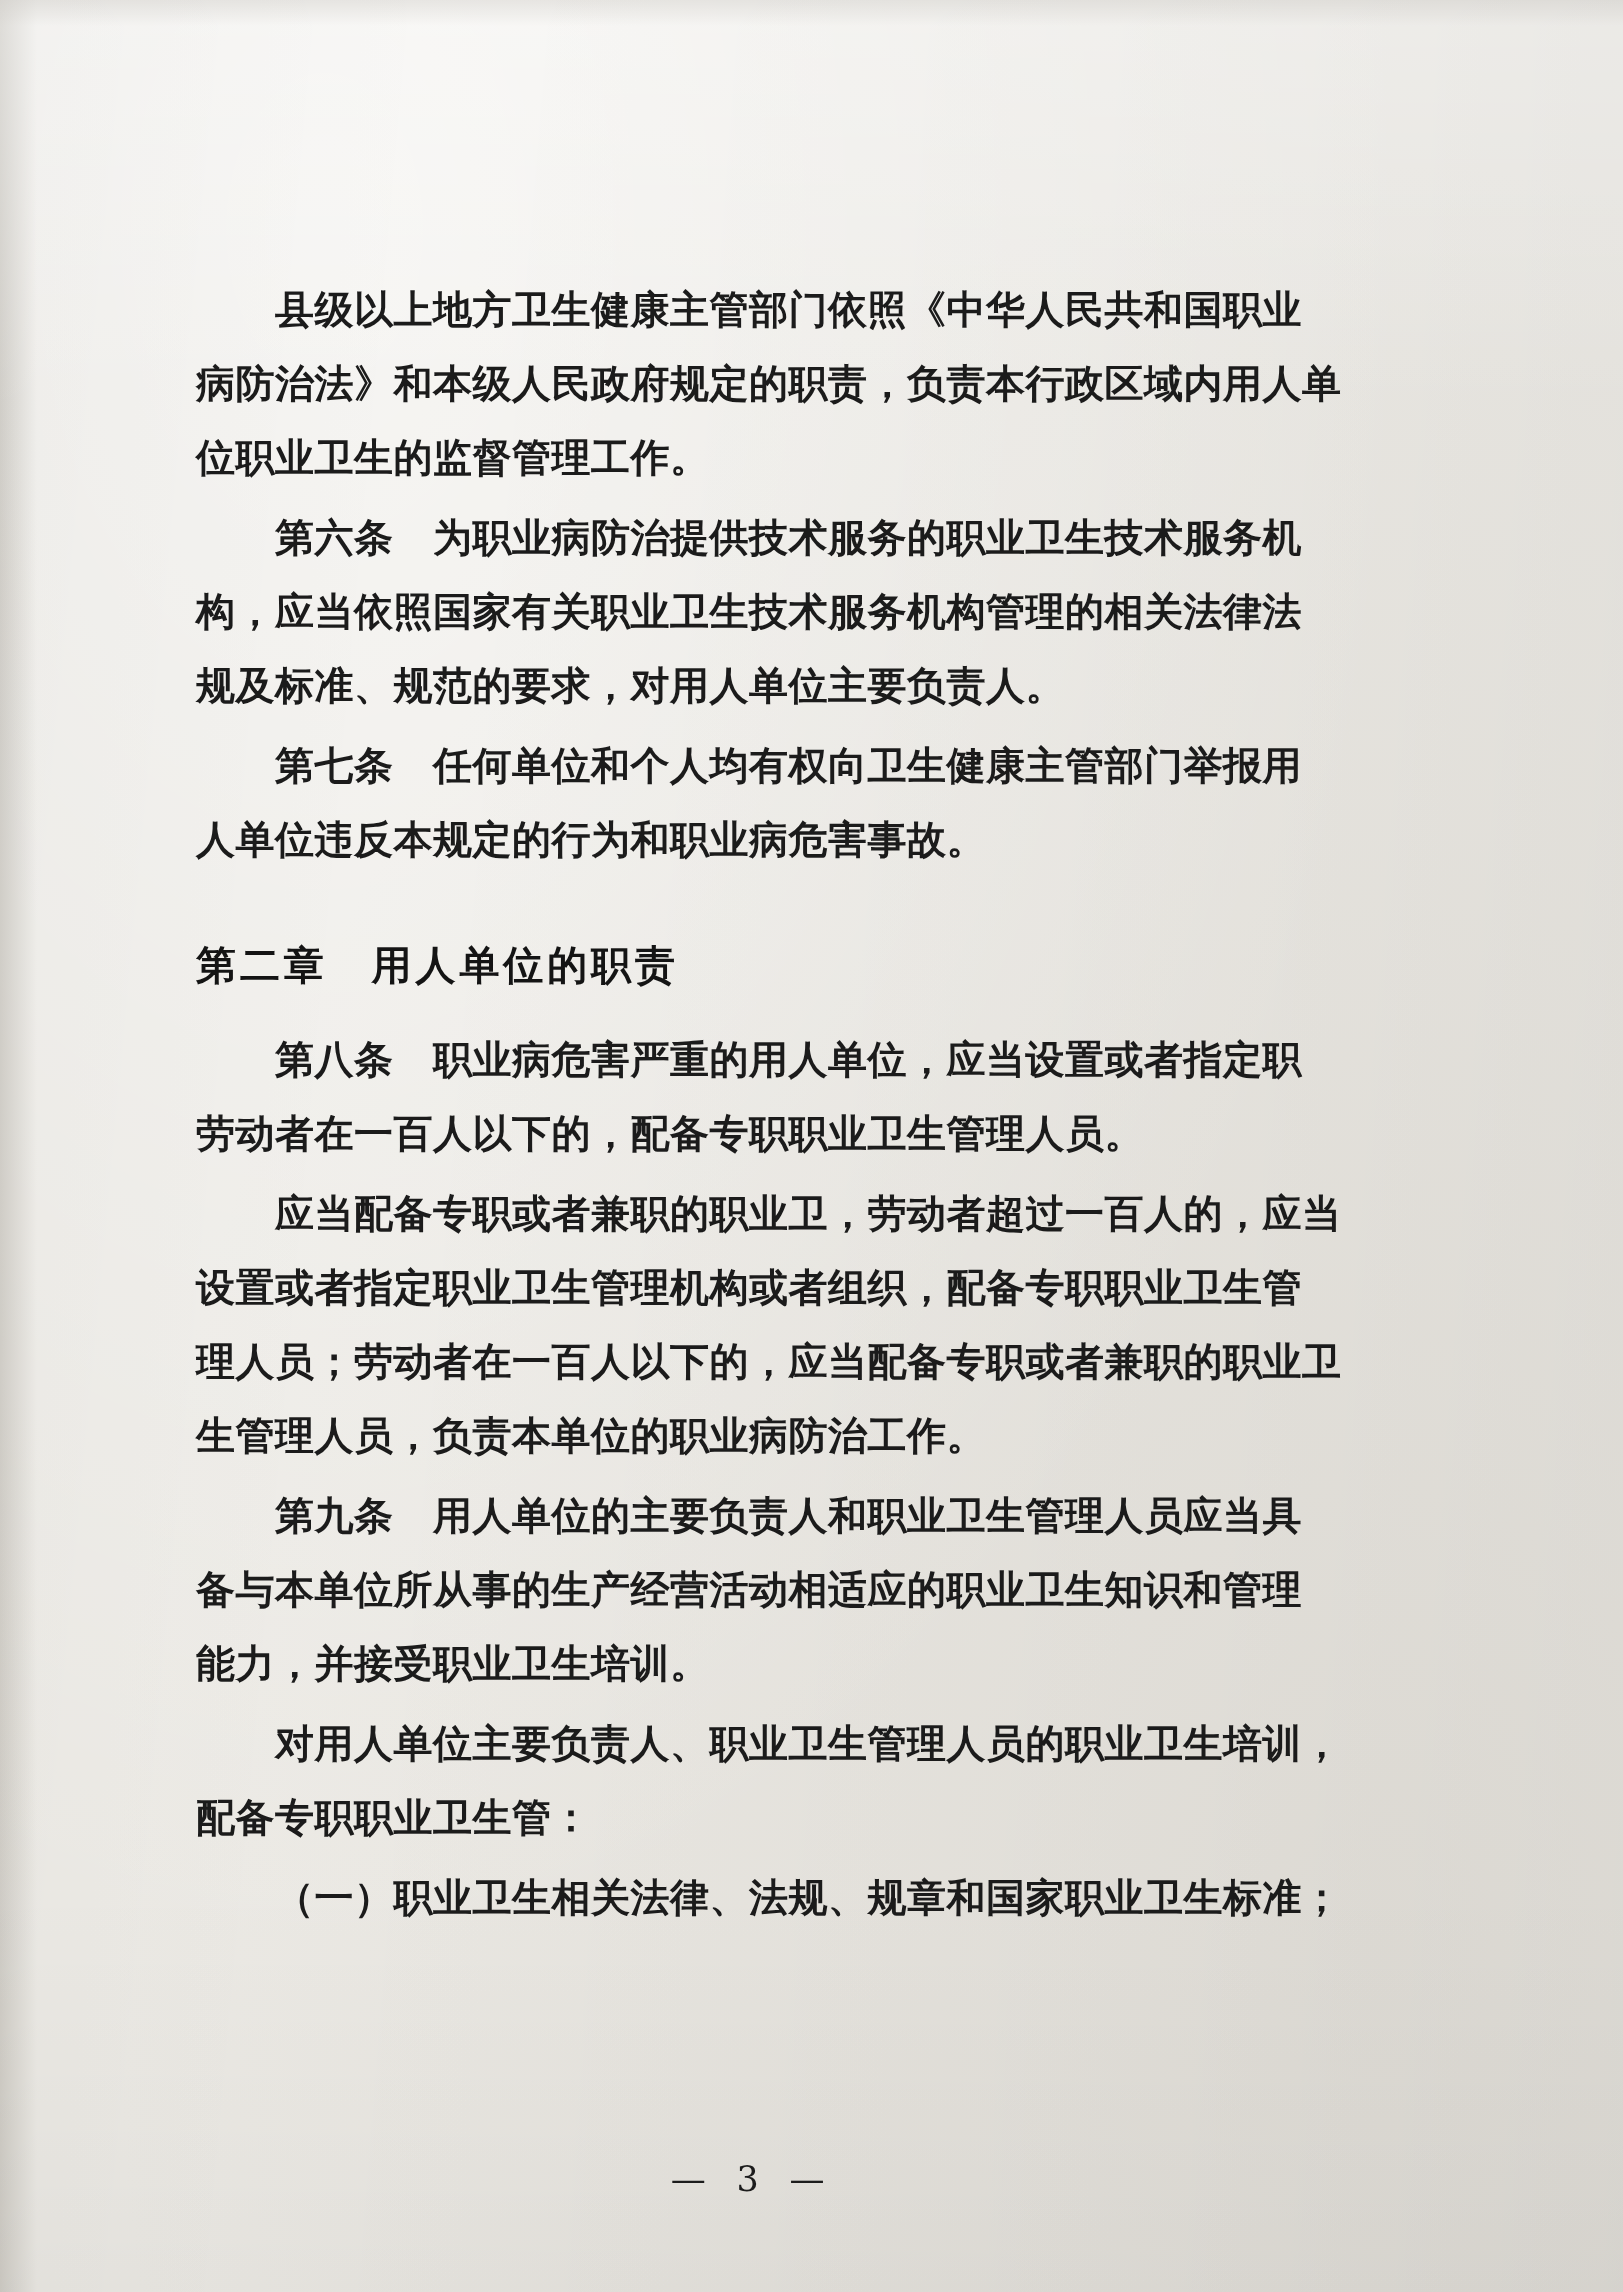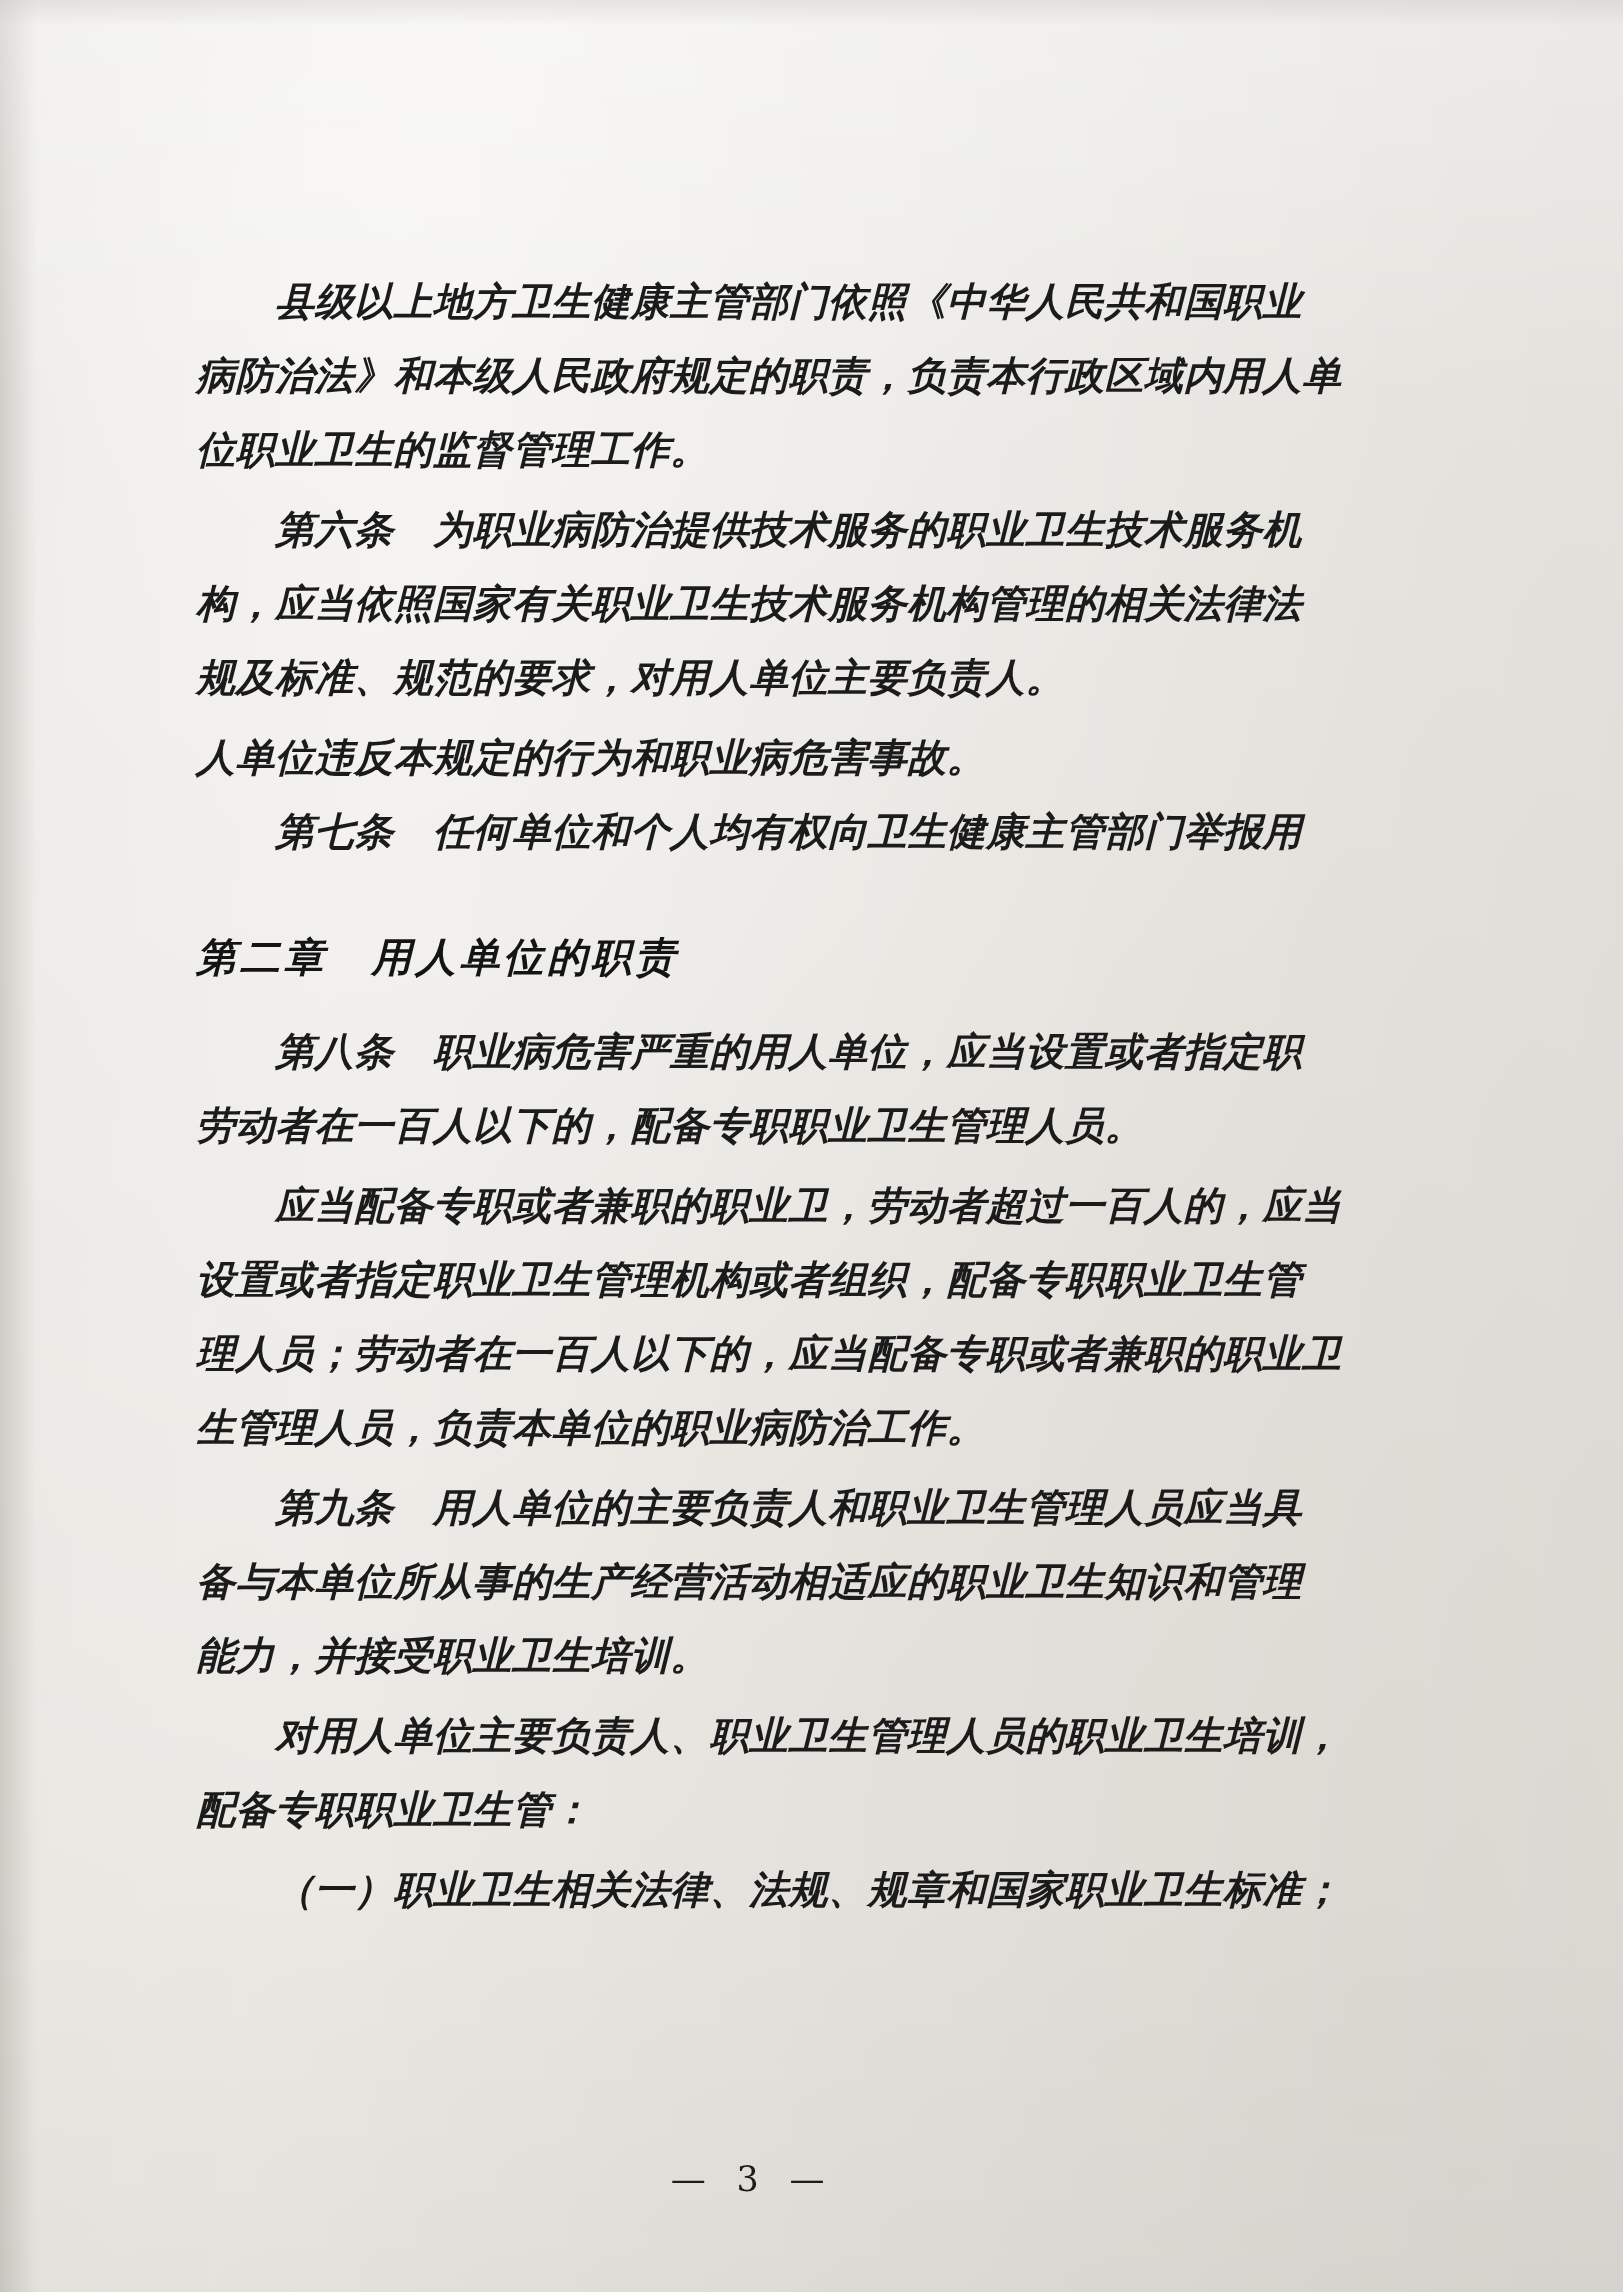--- a/index.html
+++ b/index.html
@@ -26,23 +26,22 @@
     position: absolute;
     inset: 0;
     pointer-events: none;
     background:
       linear-gradient(95deg, rgba(0,0,0,0.018) 0%, rgba(0,0,0,0) 25%, rgba(0,0,0,0.02) 75%, rgba(0,0,0,0.04) 100%),
       linear-gradient(180deg, rgba(255,255,255,0.35) 0%, rgba(255,255,255,0) 18%, rgba(0,0,0,0) 82%, rgba(0,0,0,0.03) 100%);
   }
   .content {
     position: absolute;
     left: 196px;
-    top: 264px;
+    top: 272px;
     width: 1233px;
-    font-style: italic;
   }
   .doc-line {
     font-size: 39px;
     line-height: 74px;
     letter-spacing: 0.5px;
     color: #1b1b1b;
     white-space: pre;
     font-weight: 600;
     font-family: "DejaVu Serif", "Liberation Serif", serif;
   }
@@ -102,22 +101,22 @@
       <div class="doc-line">位职业卫生的监督管理工作。</div>
     </div>
 
     <div class="para">
       <div class="doc-line">　　第六条　为职业病防治提供技术服务的职业卫生技术服务机</div>
       <div class="doc-line">构，应当依照国家有关职业卫生技术服务机构管理的相关法律法</div>
       <div class="doc-line">规及标准、规范的要求，对用人单位主要负责人。</div>
     </div>
 
     <div class="para">
+      <div class="doc-line">　　第七条　任何单位和个人均有权向卫生健康主管部门举报用</div>
       <div class="doc-line">人单位违反本规定的行为和职业病危害事故。</div>
-      <div class="doc-line">　　第七条　任何单位和个人均有权向卫生健康主管部门举报用</div>
     </div>
 
     <div class="chapter-title">第二章　用人单位的职责</div>
 
     <div class="para">
       <div class="doc-line">　　第八条　职业病危害严重的用人单位，应当设置或者指定职</div>
       <div class="doc-line">劳动者在一百人以下的，配备专职职业卫生管理人员。</div>
     </div>
 
     <div class="para">

